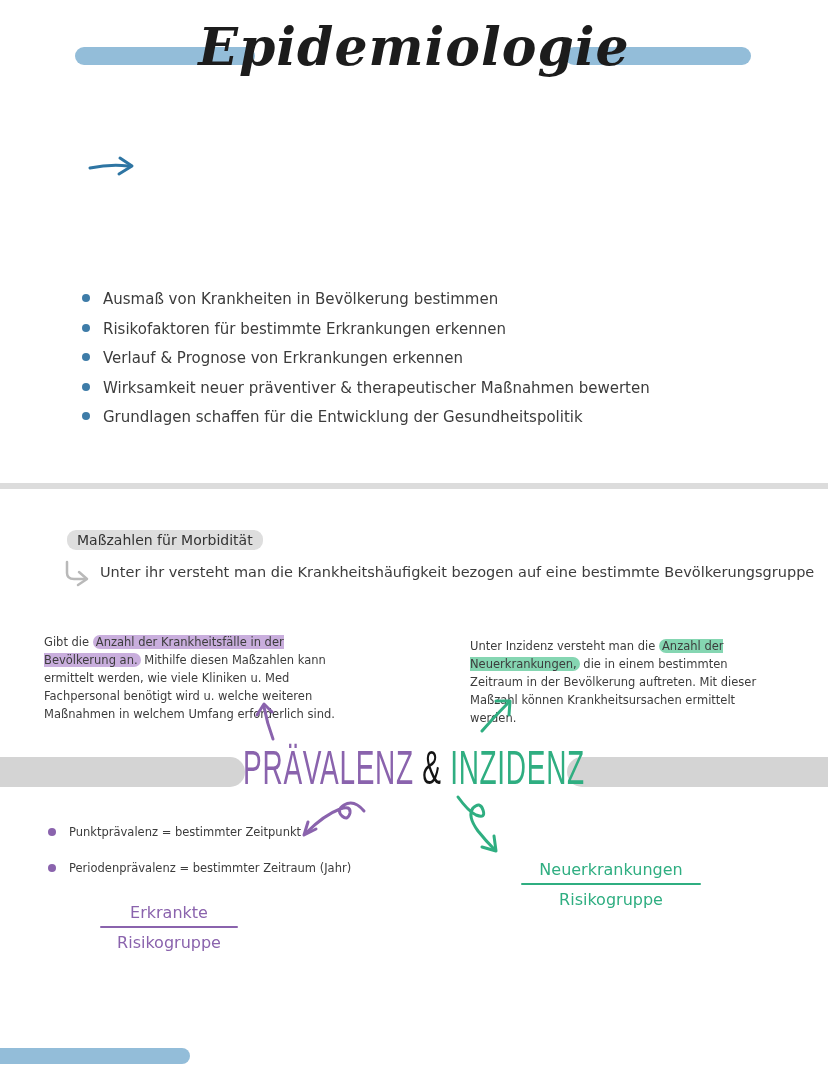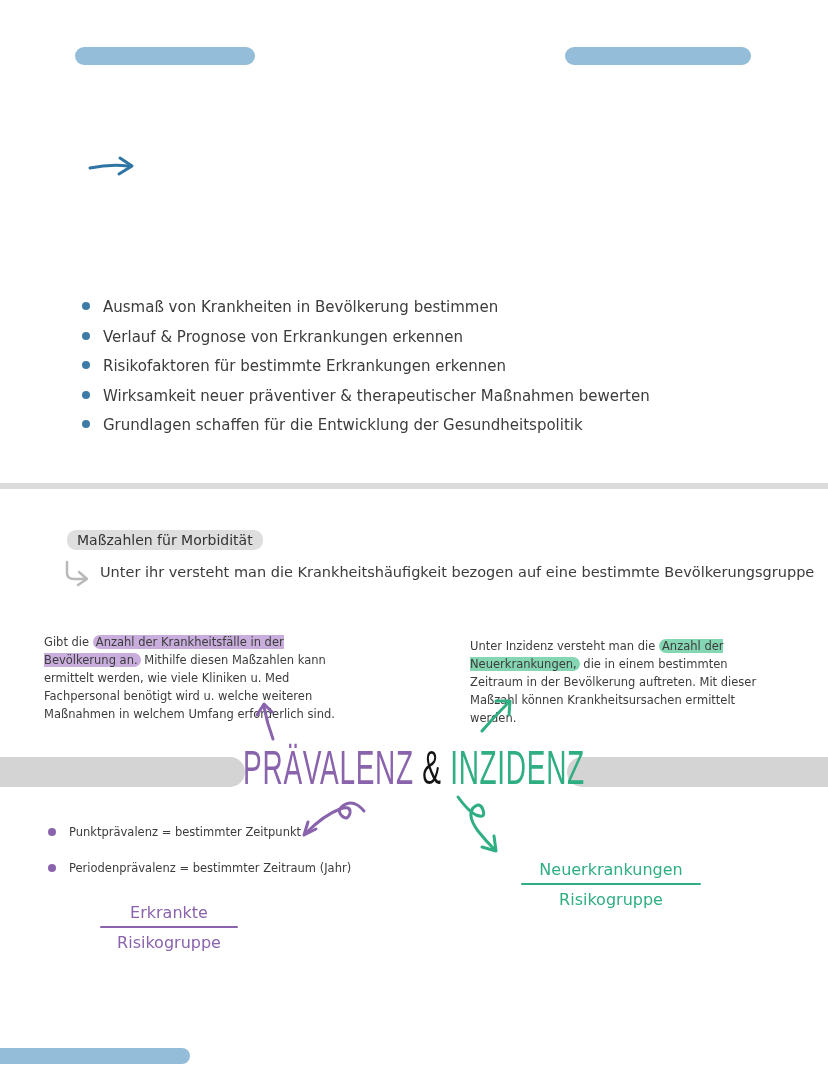--- a/index.html
+++ b/index.html
@@ -17,21 +17,21 @@
   
   .intro-arrow{position:absolute;left:86px;top:150px;}
   .intro-text{position:absolute;left:152px;top:146px;font-size:15.5px;line-height:25px;color:#3c3c3c;}
 
   
   .ziele-wrap{position:absolute;left:36px;top:208px;width:170px;height:80px;}
   .dot{position:absolute;border-radius:50%;}
   .ziele-label{position:absolute;left:24px;top:16px;font-size:25px;font-weight:500;color:#262626;
                letter-spacing:2px;transform:scale(0.82,1.2);transform-origin:left top;}
 
-  .ziele-list{position:absolute;left:82px;top:290px;display:flex;flex-direction:column;gap:11px;margin-top:8px;}
+  .ziele-list{position:absolute;left:82px;top:290px;display:flex;flex-direction:column;gap:11px;}
   .ziele-item{display:flex;align-items:flex-start;gap:13px;font-size:15px;line-height:18.5px;color:#3c3c3c;}
   .blue-dot{width:8px;height:8px;border-radius:50%;background:#3e7ca8;margin-top:4px;flex:0 0 auto;}
 
   .divider{position:absolute;left:0;top:483px;width:828px;height:6px;background:#dcdcdc;}
 
   
   .morb-label{position:absolute;left:67px;top:530px;background:#dedede;border-radius:9px;
               padding:2px 10px;font-size:14px;color:#333;}
   .morb-arrow{position:absolute;left:62px;top:560px;}
   .morb-def{position:absolute;left:100px;top:564px;font-size:14.5px;color:#3c3c3c;}
@@ -73,41 +73,42 @@
   .bar-bottom{position:absolute;left:0;top:1048px;width:190px;height:16px;background:#93bdd9;
               border-radius:0 9px 9px 0;}
 </style>
 </head>
 <body>
 
 <div class="canvas">
 
   <div class="bar-blue left"></div>
   <div class="bar-blue right"></div>
+  <div class="page-title">Epidemiologie</div>
 
   <span class="intro-arrow">
     <svg width="52" height="34" viewBox="0 0 52 34">
       <path d="M4 18 Q24 14 42 16" fill="none" stroke="#2e75a3" stroke-width="3" stroke-linecap="round"></path>
       <path d="M34 8 L46 16 L33 24" fill="none" stroke="#2e75a3" stroke-width="3" stroke-linecap="round" stroke-linejoin="round"></path>
     </svg>
   </span>
 
 
   <div class="ziele-list">
     <div class="ziele-item">
       <span class="blue-dot"></span>
       <span>Ausmaß von Krankheiten in Bevölkerung bestimmen</span>
     </div>
     <div class="ziele-item">
       <span class="blue-dot"></span>
-      <span>Verlauf &amp; Prognose von Erkrankungen erkennen</span>
+      <span>Risikofaktoren für bestimmte Erkrankungen erkennen</span>
     </div>
     <div class="ziele-item">
       <span class="blue-dot"></span>
-      <span>Risikofaktoren für bestimmte Erkrankungen erkennen</span>
+      <span>Verlauf &amp; Prognose von Erkrankungen erkennen</span>
     </div>
     <div class="ziele-item">
       <span class="blue-dot"></span>
       <span>Wirksamkeit neuer präventiver &amp; therapeutischer Maßnahmen bewerten</span>
     </div>
     <div class="ziele-item">
       <span class="blue-dot"></span>
       <span>Grundlagen schaffen für die Entwicklung der Gesundheitspolitik</span>
     </div>
   </div>

